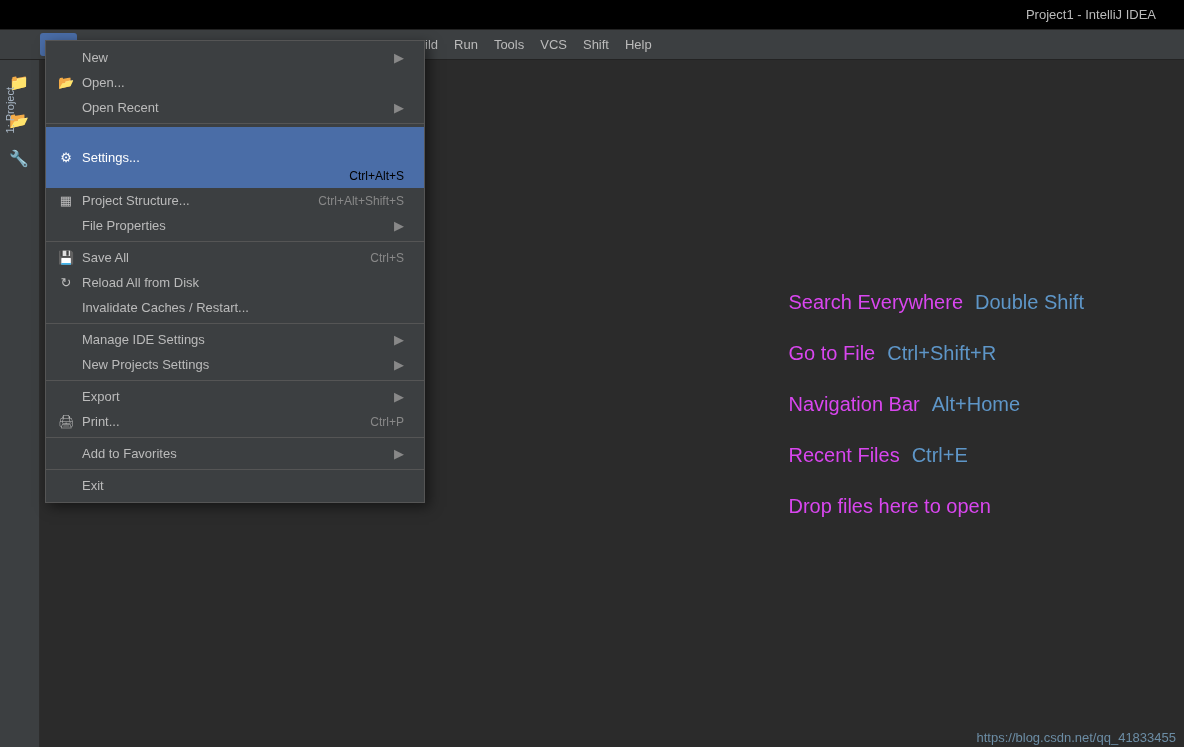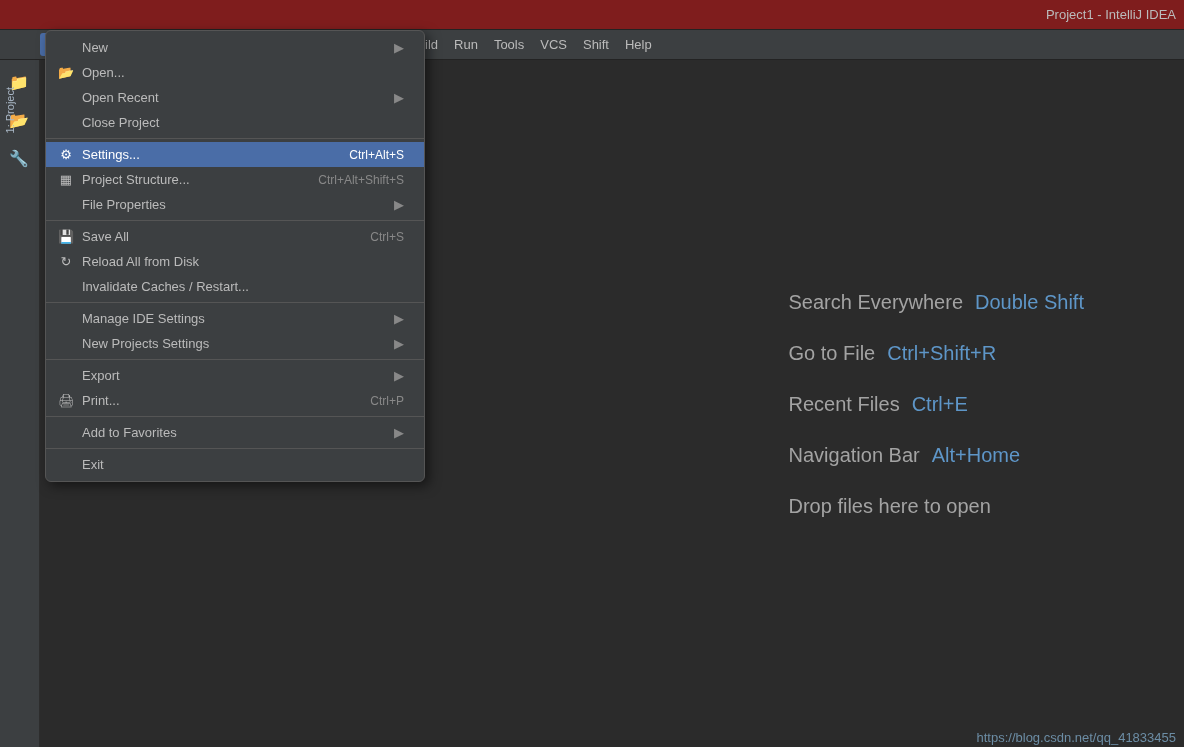--- a/index.html
+++ b/index.html
@@ -10,25 +10,25 @@
       font-family: 'Segoe UI', Arial, sans-serif;
       font-size: 13px;
       color: #a9b7c6;
       overflow: hidden;
       position: relative;
     }
 
     
     .title-bar {
       height: 30px;
-      background: #7f1d1d;
+      background: #000000;
       display: flex;
       align-items: center;
       justify-content: flex-end;
-      padding-right: 8px;
+      padding-right: 28px;
       border-bottom: 1px solid #232323;
     }
     .title-bar-text {
       color: #bbbbbb;
       font-size: 13px;
     }
 
     
     .menu-bar {
       height: 30px;
@@ -74,36 +74,36 @@
       right: 100px;
       top: 50%;
       transform: translateY(-50%);
     }
     .hint-row {
       display: flex;
       align-items: center;
       gap: 12px;
     }
     .hint-label {
-      color: #a3a3a3;
+      color: #d946ef;
       font-size: 20px;
     }
     .hint-shortcut {
       color: #5e96c8;
       font-size: 20px;
     }
 
     
     .dropdown-menu {
       position: absolute;
       left: 45px;
-      top: 30px;
+      top: 40px;
       background: #3c3f41;
       border: 1px solid #555;
-      border-radius: 6px;
+      border-radius: 0;
       min-width: 380px;
       z-index: 1000;
       padding: 4px 0;
       box-shadow: 4px 4px 12px rgba(0,0,0,0.5);
     }
     .menu-entry {
       display: flex;
       align-items: center;
       padding: 5px 20px 5px 12px;
       cursor: pointer;
@@ -115,21 +115,22 @@
     .menu-entry.highlighted {
       background: #4a6da7;
       color: #ffffff;
     }
     .menu-entry .shortcut {
       margin-left: auto;
       color: #888;
       font-size: 12px;
     }
     .menu-entry.highlighted .shortcut {
-      color: #ffffff;
+      color: #000000;
+      margin-top: 37px;
     }
     .menu-entry .arrow {
       margin-left: auto;
       color: #888;
     }
     .menu-separator {
       height: 1px;
       background: #555;
       margin: 3px 0;
     }
@@ -185,24 +186,20 @@
     <span class="menu-entry-icon">📂</span>
     <span>Open...</span>
   </div>
 
   <div class="menu-entry">
     <span class="menu-entry-icon"></span>
     <span>Open Recent</span>
     <span class="arrow">▶</span>
   </div>
 
-  <div class="menu-entry">
-    <span class="menu-entry-icon"></span>
-    <span>Close Project</span>
-  </div>
 
   <div class="menu-separator"></div>
 
   <div class="menu-entry highlighted">
     <span class="menu-entry-icon">⚙</span>
     <span>Settings...</span>
     <span class="shortcut">Ctrl+Alt+S</span>
   </div>
 
   <div class="menu-entry">
@@ -285,26 +282,26 @@
   <div class="hints-area">
     <div class="hint-row">
       <span class="hint-label">Search Everywhere</span>
       <span class="hint-shortcut">Double Shift</span>
     </div>
     <div class="hint-row">
       <span class="hint-label">Go to File</span>
       <span class="hint-shortcut">Ctrl+Shift+R</span>
     </div>
     <div class="hint-row">
+      <span class="hint-label">Navigation Bar</span>
+      <span class="hint-shortcut">Alt+Home</span>
+    </div>
+    <div class="hint-row">
       <span class="hint-label">Recent Files</span>
       <span class="hint-shortcut">Ctrl+E</span>
-    </div>
-    <div class="hint-row">
-      <span class="hint-label">Navigation Bar</span>
-      <span class="hint-shortcut">Alt+Home</span>
     </div>
     <div class="hint-row">
       <span class="hint-label">Drop files here to open</span>
     </div>
   </div>
 </div>
 
 <div style="position: absolute; top: 60px; left: 0; width: 40px; bottom: 0; background: #3c3f41; border-right: 1px solid #2d2d2d; display: flex; flex-direction: column; align-items: center; padding-top: 4px; gap: 2px;">
   <div class="sidebar-icon">📁</div>
   <div class="sidebar-icon">📂</div>

